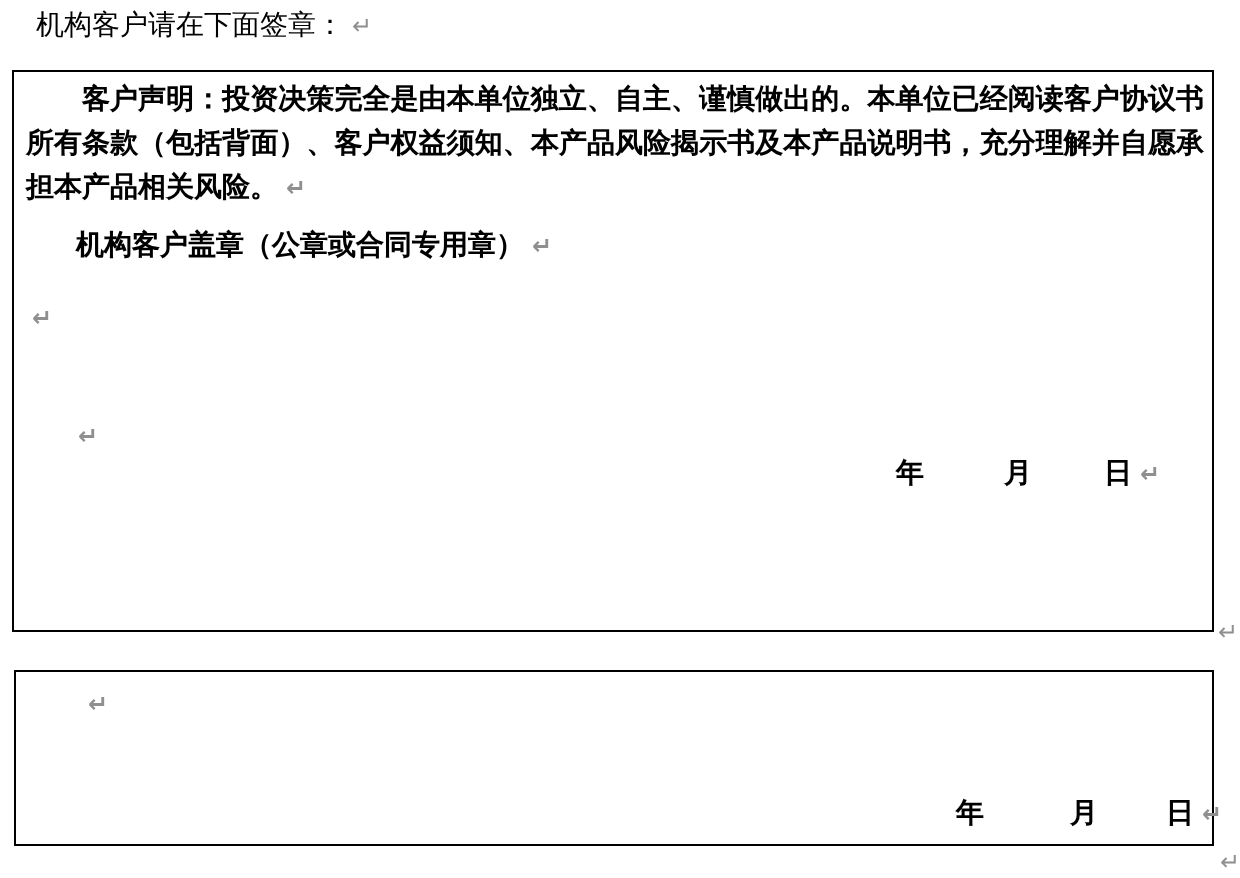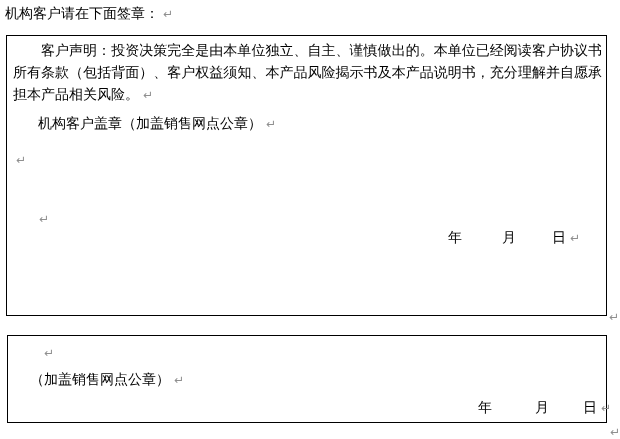--- a/index.html
+++ b/index.html
@@ -19,20 +19,21 @@
     font-size: 12px;
     font-family: "DejaVu Sans", sans-serif;
     line-height: 12px;
   }
   .pilcrow.inline { margin-left: 4px; }
   .box {
     position: absolute;
     border: 1px solid #000000;
     background: #ffffff;
     box-sizing: border-box;
+    font-weight: bold;
   }
   #box1 { left: 6px;  top: 35px;  width: 601px; height: 281px; }
   #box2 { left: 7px;  top: 335px; width: 600px; height: 88px;  }
   .declaration {
     position: absolute;
     left: 6px;
     top: 4px;
     width: 589px;
     line-height: 22px;
     text-align: justify;
@@ -52,30 +53,30 @@
   #b1-month { margin-left: 40px; }
   #b1-day   { margin-left: 36px; }
   #b2-month { margin-left: 43px; }
   #b2-day   { margin-left: 34px; }
 </style>
 </head>
 <body>
 
 <div class="page">
 
-  <div class="abs" style="left:5px; top:6px;">
+  <div class="abs" style="left:18px; top:6px;">
     <span>机构客户请在下面签章：</span><span class="pilcrow inline">↵</span>
   </div>
 
   <div class="box" id="box1">
 
     <p class="declaration"><span>客户声明：投资决策完全是由本单位独立、自主、谨慎做出的。本单位已经阅读客户协议书所有条款（包括背面）、客户权益须知、本产品风险揭示书及本产品说明书，充分理解并自愿承担本产品相关风险。</span><span class="pilcrow inline">↵</span></p>
 
     <div class="abs" style="left:31px; top:80px;">
-      <span>机构客户盖章（加盖销售网点公章）</span><span class="pilcrow inline">↵</span>
+      <span>机构客户盖章（公章或合同专用章）</span><span class="pilcrow inline">↵</span>
     </div>
 
     <div class="abs" style="left:9px; top:116px;">
       <span class="pilcrow">↵</span>
     </div>
 
 
     <div class="abs" style="left:32px; top:175px;">
       <span class="pilcrow">↵</span>
     </div>
@@ -88,23 +89,20 @@
   <div class="abs" style="left:609px; top:309px;">
     <span class="pilcrow">↵</span>
   </div>
 
   <div class="box" id="box2">
 
     <div class="abs" style="left:36px; top:9px;">
       <span class="pilcrow">↵</span>
     </div>
 
-    <div class="abs" style="left:22px; top:36px;">
-      <span>（加盖销售网点公章）</span><span class="pilcrow inline">↵</span>
-    </div>
 
     <div class="abs date-line" style="left:470px; top:64px;">
       <span class="date-word">年</span><span class="date-word" id="b2-month">月</span><span class="date-word" id="b2-day">日</span><span class="pilcrow inline">↵</span>
     </div>
   </div>
 
   <div class="abs" style="left:610px; top:424px;">
     <span class="pilcrow">↵</span>
   </div>
 

